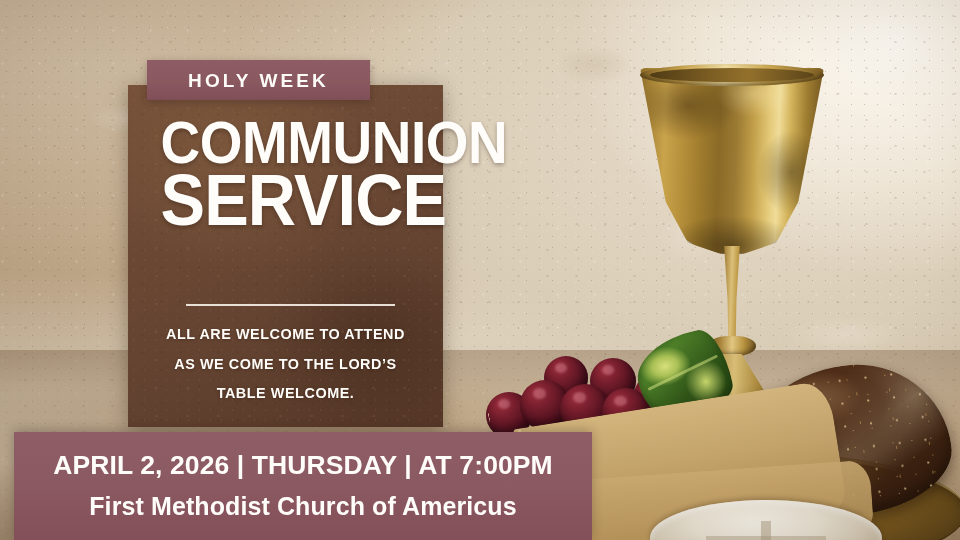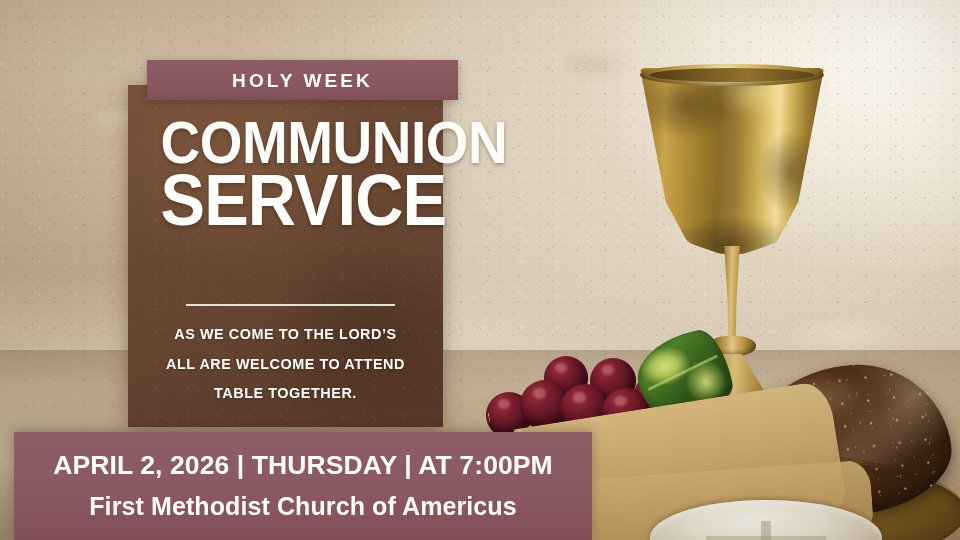--- a/index.html
+++ b/index.html
@@ -242,21 +242,21 @@
     background-image:
       radial-gradient(circle, rgba(168,130,96,.6) .7px, transparent .9px),
       radial-gradient(circle, rgba(48,28,16,.5) .9px, transparent 1.1px),
       radial-gradient(circle, rgba(196,160,124,.35) 1.1px, transparent 1.4px);
     background-size:11px 10px, 19px 17px, 31px 28px;
     background-position:0 0, 5px 4px, 13px 9px;
   }
 
   
   .ribbon {
-    position:absolute; left:147px; top:60px; width:311px; height:40px;
+    position:absolute; left:147px; top:60px; width:223px; height:40px;
     background:linear-gradient(180deg,#8e5c65 0%,#8a585f 55%,#7f4f58 100%);
     display:flex; align-items:center; justify-content:center;
     box-shadow:0 2px 8px rgba(40,20,24,.28);
     text-align:center;
   }
   .ribbon-text {
     color:#fdfbf8; font-size:19px; font-weight:bold; letter-spacing:3.1px;
     line-height:1;
   }
 
@@ -362,23 +362,23 @@
   </div>
 
   <div class="headline">
     <span class="headline-line l1">COMMUNION</span>
     <span class="headline-line l2">SERVICE</span>
   </div>
 
   <div class="divider"></div>
 
   <div class="blurb">
+    <span>ALL ARE WELCOME TO ATTEND</span>
     <span>AS WE COME TO THE LORD’S</span>
-    <span>ALL ARE WELCOME TO ATTEND</span>
-    <span>TABLE TOGETHER.</span>
+    <span>TABLE WELCOME.</span>
   </div>
 
   <div class="footer-banner">
     <span class="footer-line1">APRIL 2, 2026 | THURSDAY | AT 7:00PM</span>
     <span class="footer-line2">First Methodist Church of Americus</span>
   </div>
 
 </div>
 
 </body></html>

